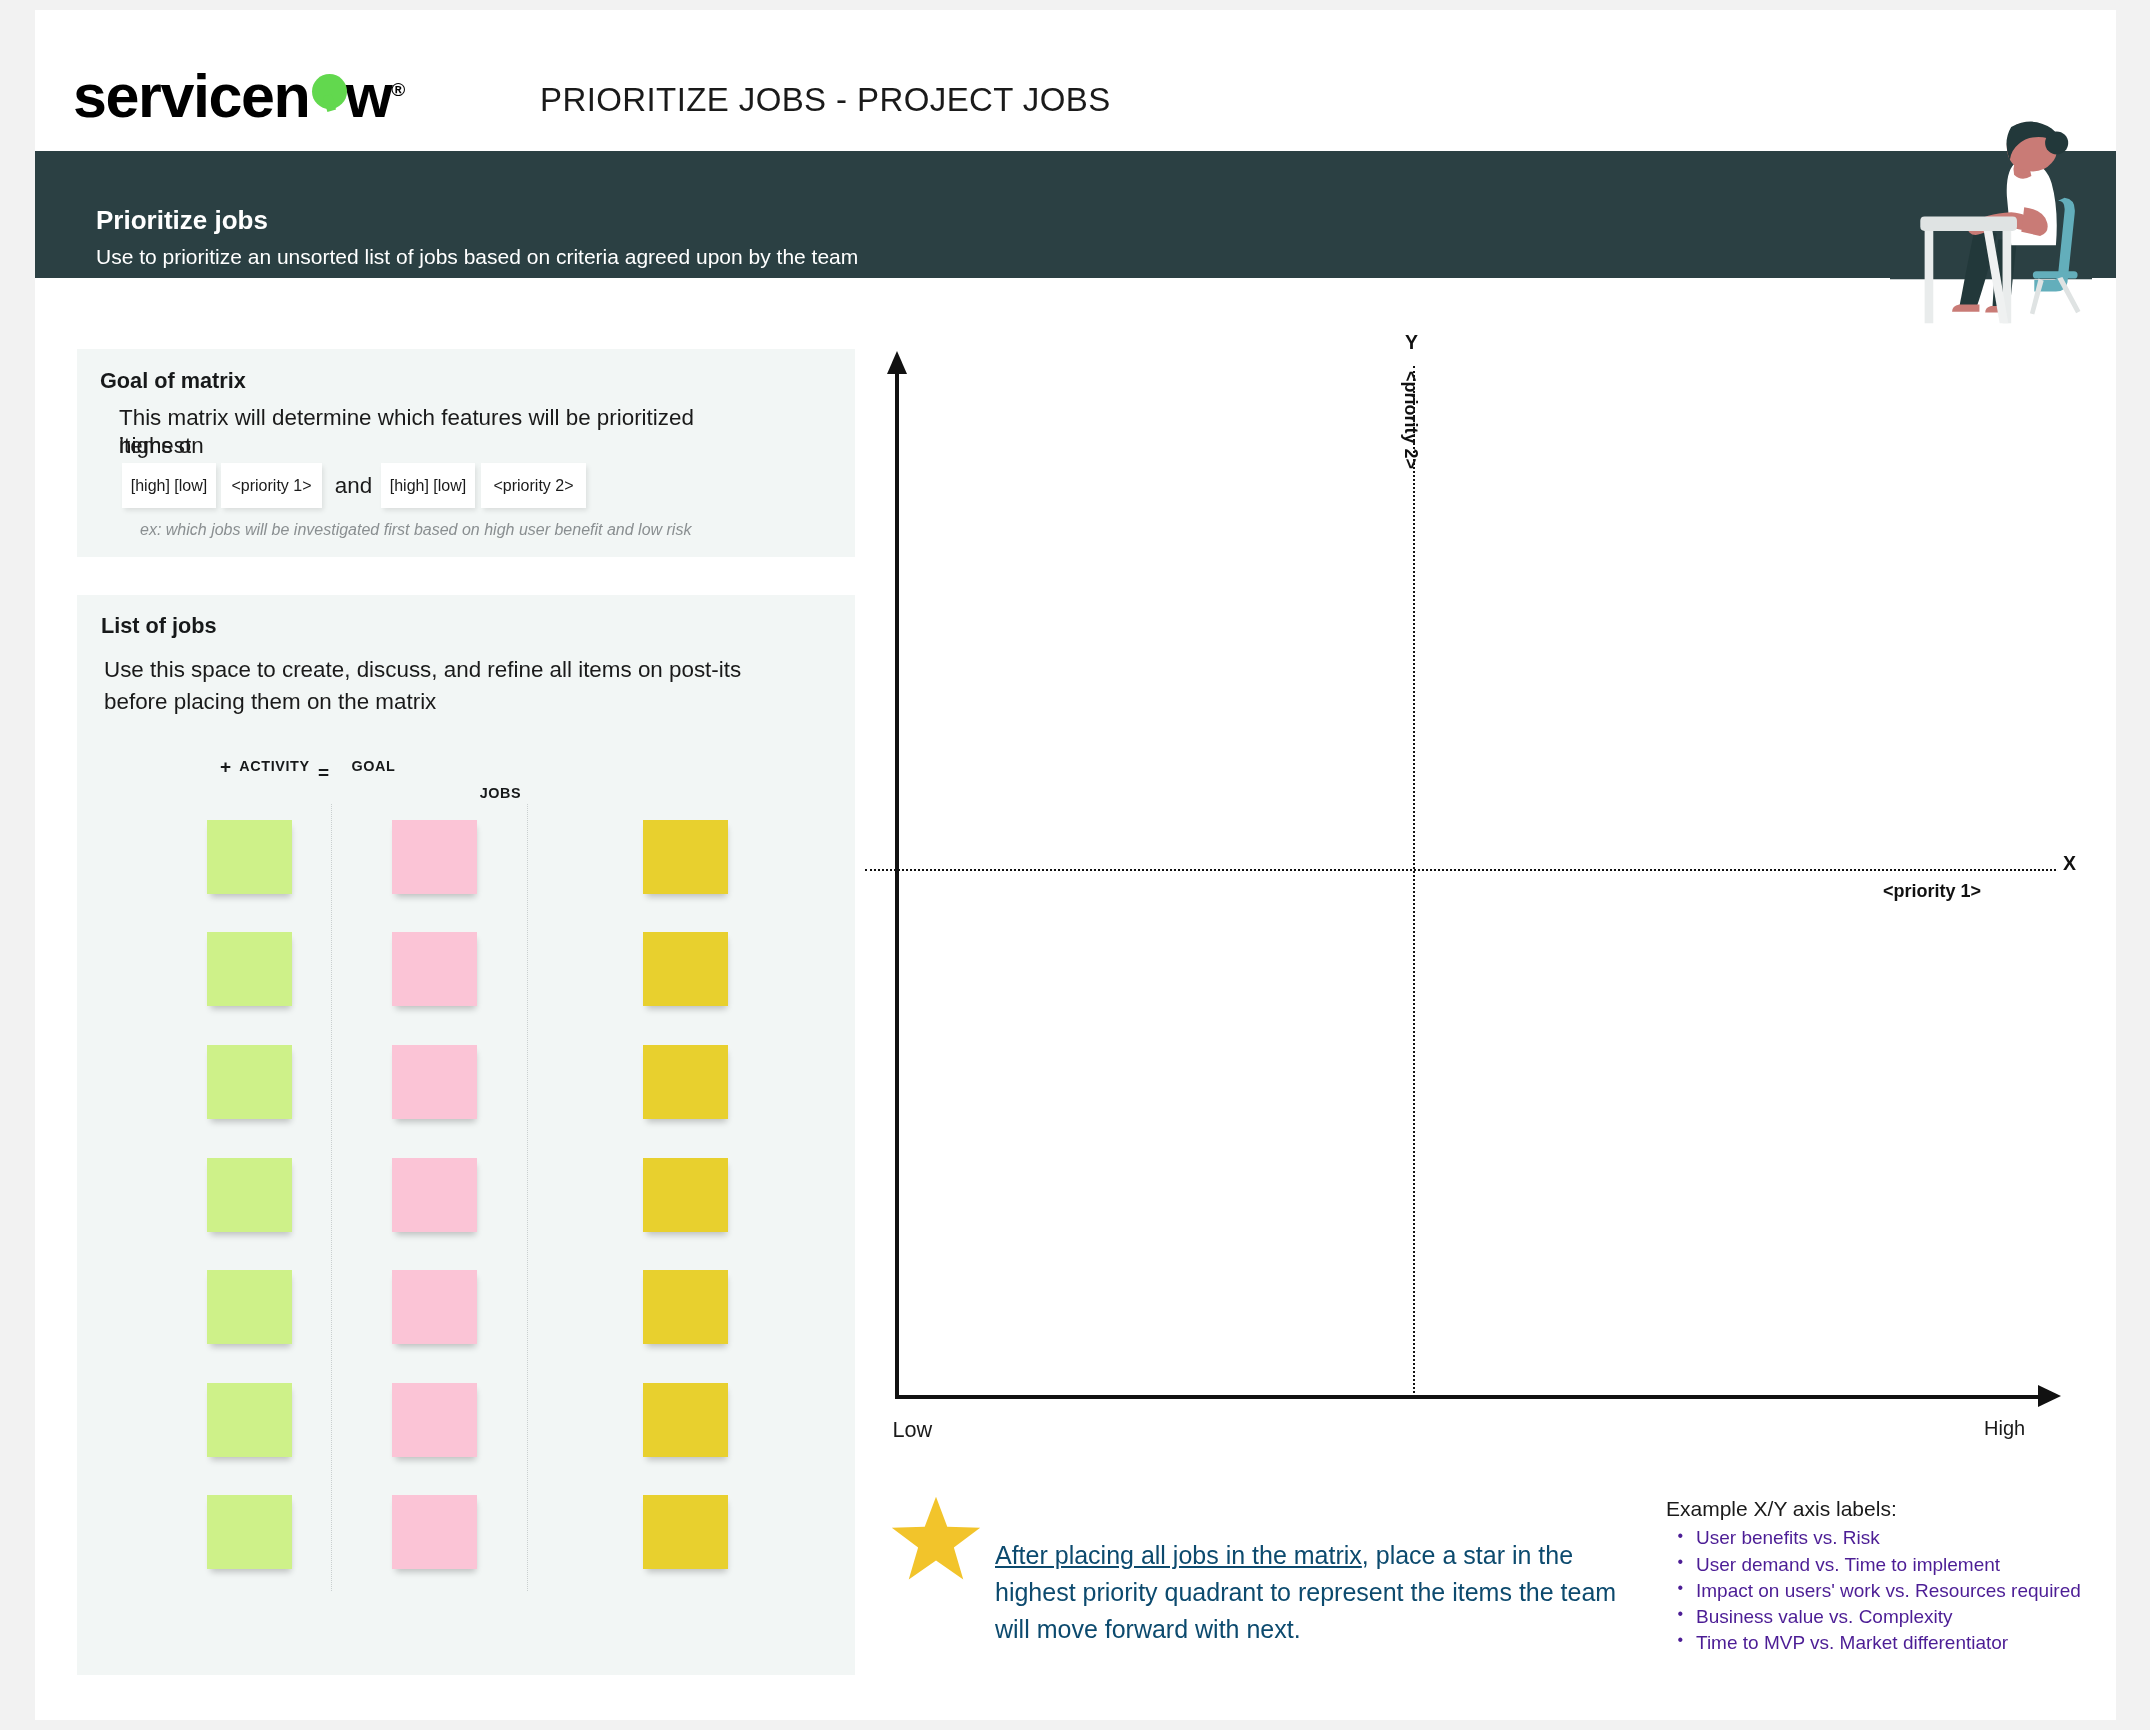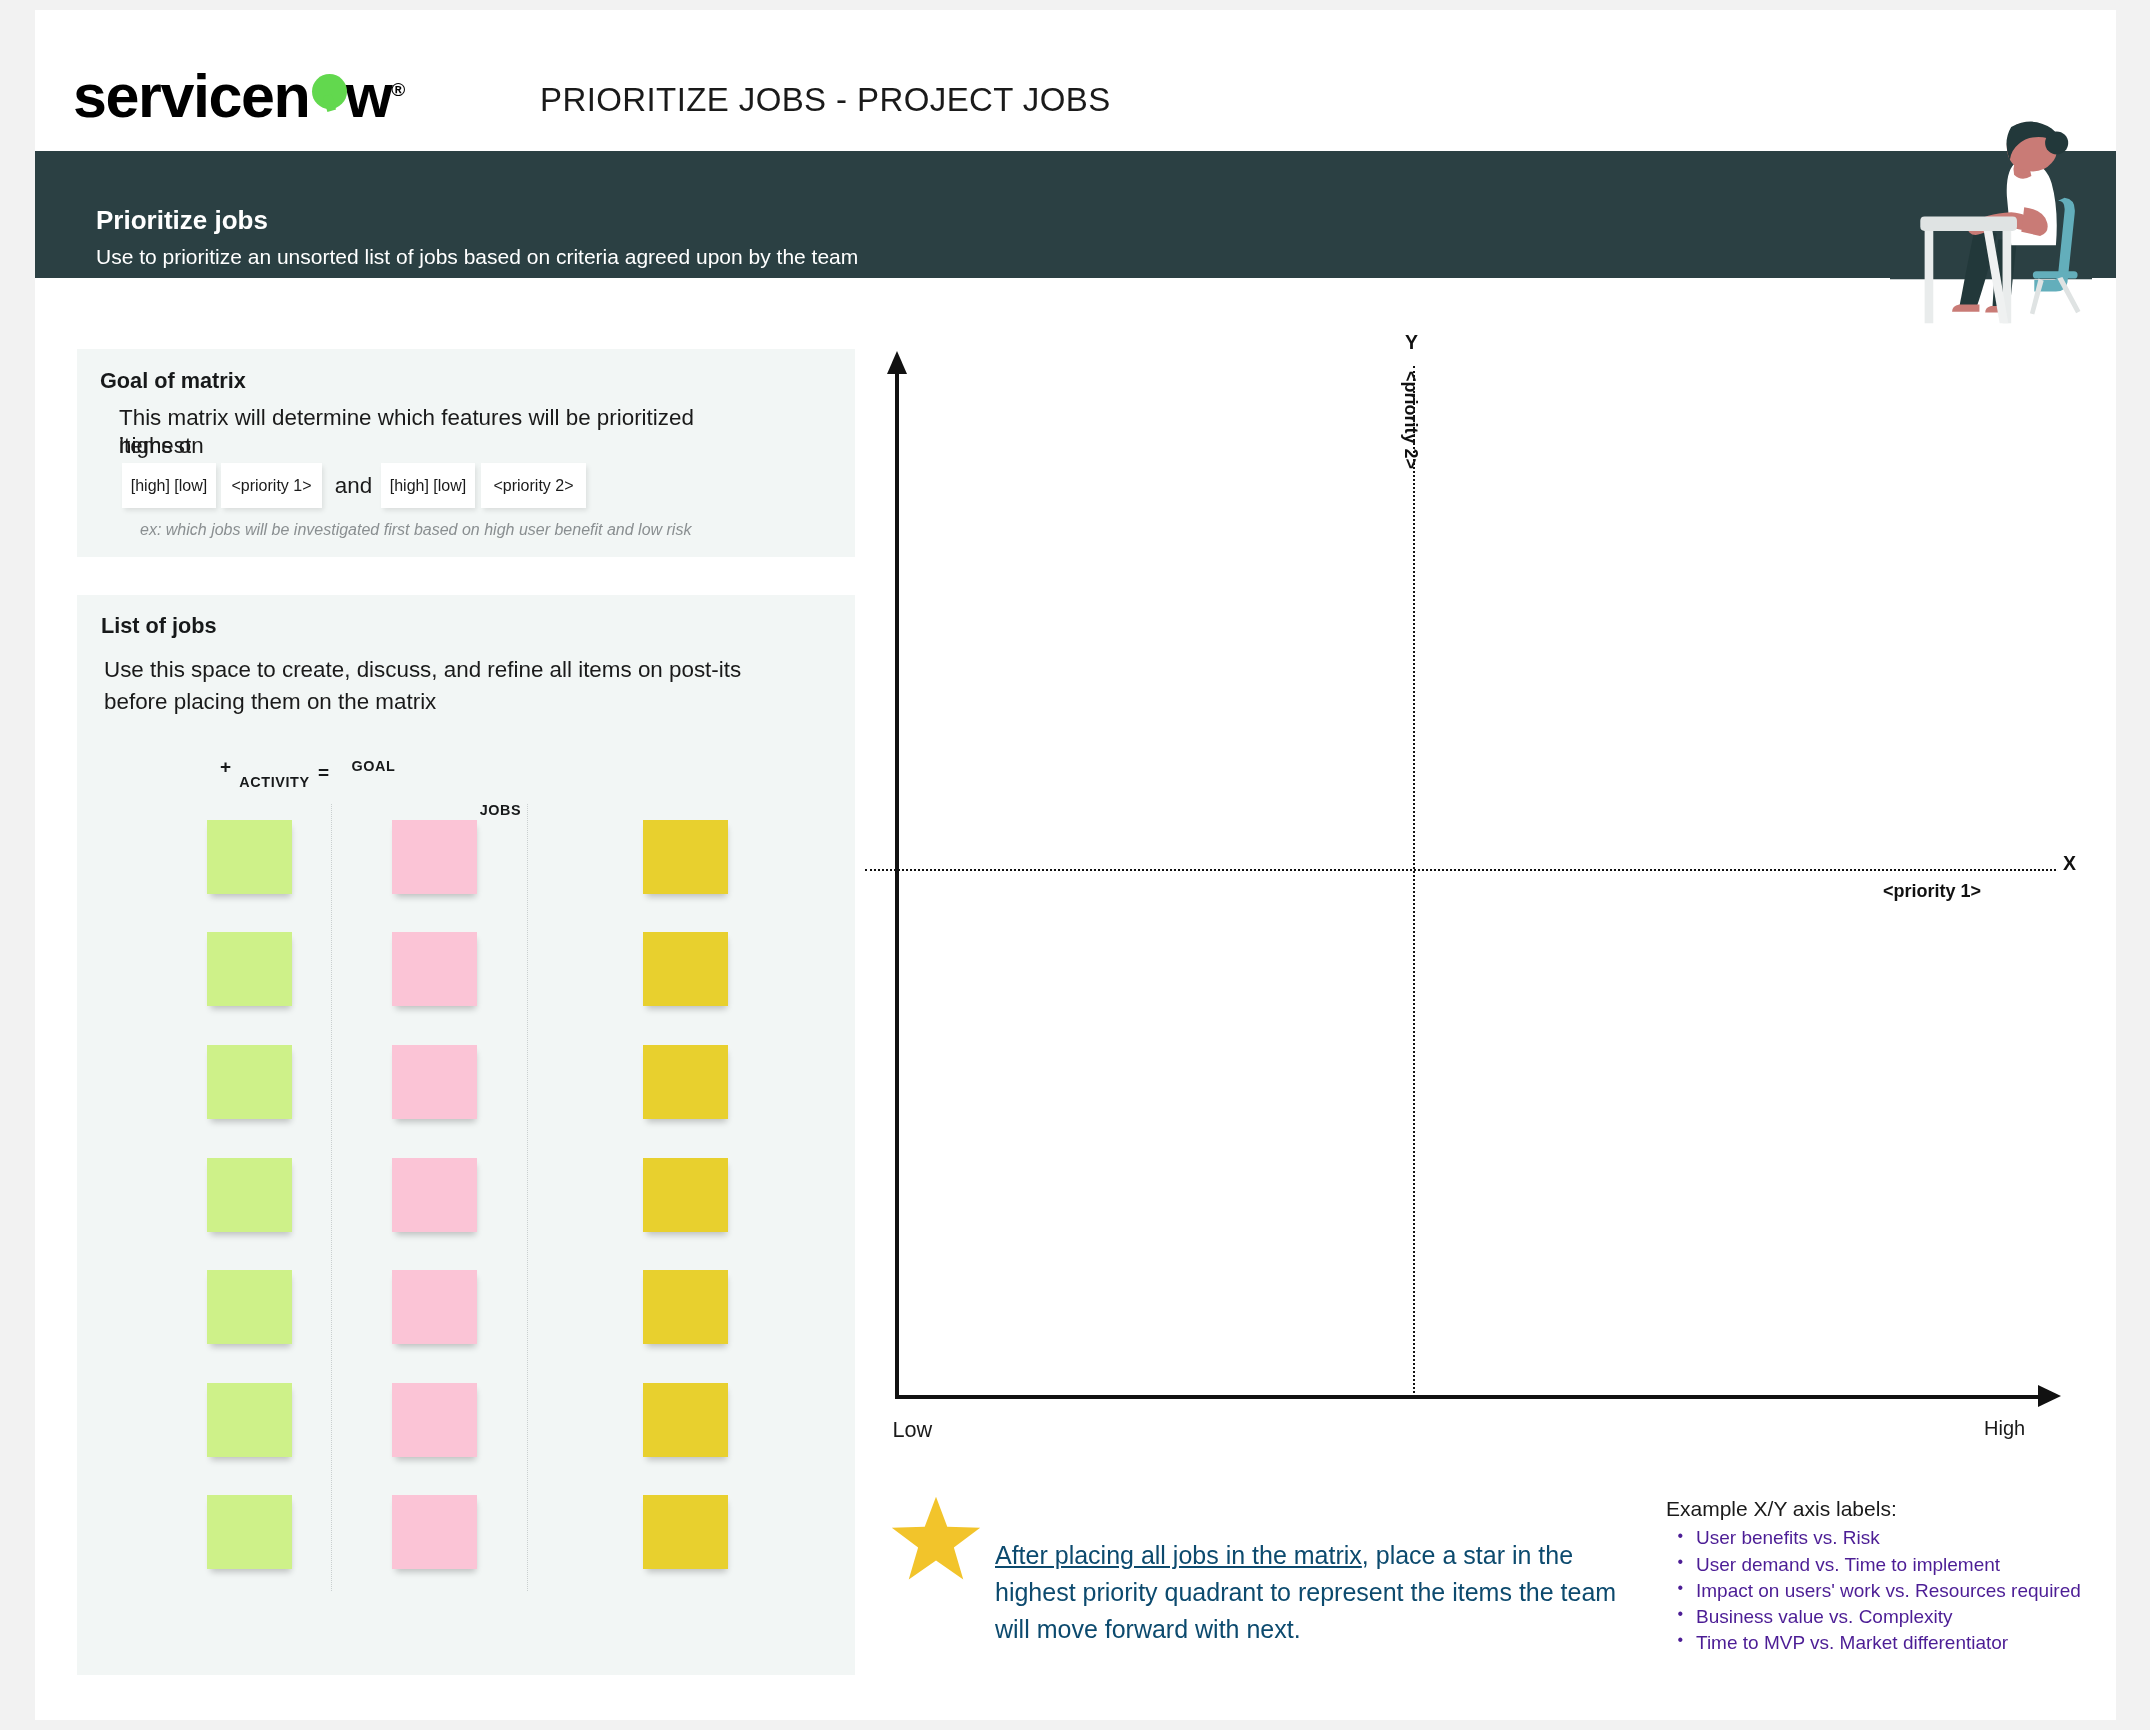--- a/index.html
+++ b/index.html
@@ -476,23 +476,23 @@
   <div class="and-word">and</div>
   <div class="chipbox" id="chip3">[high] [low]</div>
   <div class="chipbox" id="chip4">&lt;priority 2&gt;</div>
   <div class="goal-ex">ex: which jobs will be investigated first based on high user benefit and low risk</div>
 
   <div class="panel" id="panel-jobs"></div>
   <div class="panel-h jobs-h">List of jobs</div>
   <div class="jobs-desc">Use this space to create, discuss, and refine all items on post-its before placing them on the matrix</div>
 
   <div id="col-heads">
-        <div class="col-head" style="left: 182px; top: 764px; width: 115px; text-align: center;">ACTIVITY</div>
+        <div class="col-head" style="left: 182px; top: 748px; width: 115px; text-align: center;">ACTIVITY</div>
         <div class="col-head" style="left: 281px; top: 748px; width: 115px;">GOAL</div>
-        <div class="col-head" style="left: 408px; top: 792px; width: 115px;">JOBS</div>
+        <div class="col-head" style="left: 408px; top: 775px; width: 115px;">JOBS</div>
         <div class="op-sym" style="left: 169px; top: 746px; width: 43px;">+</div>
         <div class="op-sym" style="left: 267px; top: 752px; width: 43px;">=</div>
       </div>
   <div class="col-div" id="div1"></div>
   <div class="col-div" id="div2"></div>
   <div id="notes-grid">
         <div class="note green" style="background: rgb(206, 241, 137); left: 172px; top: 810px;"></div>
         <div class="note pink" style="background: rgb(251, 196, 214); left: 357px; top: 810px;"></div>
         <div class="note yellow" style="background: rgb(232, 208, 46); left: 608px; top: 810px;"></div>
         <div class="note green" style="background: rgb(206, 241, 137); left: 172px; top: 922px;"></div>

